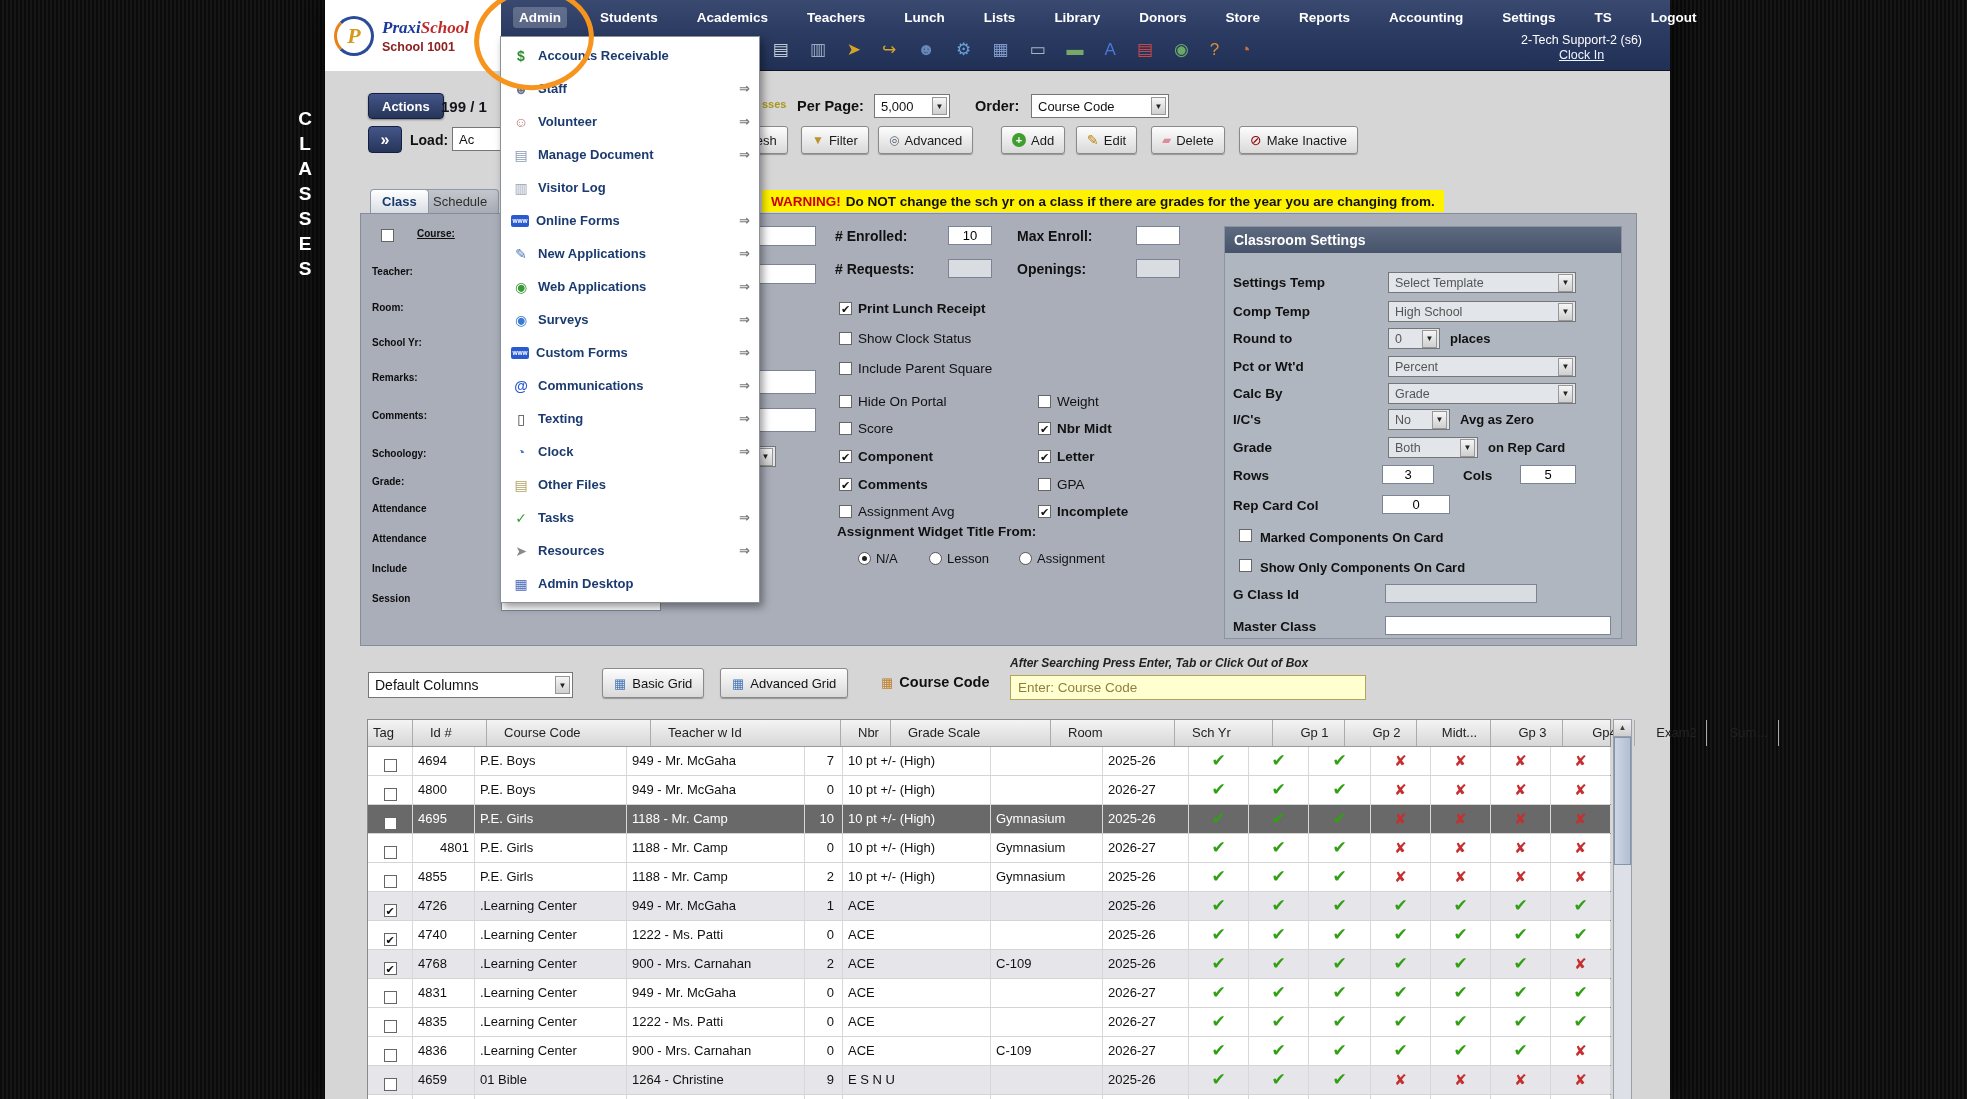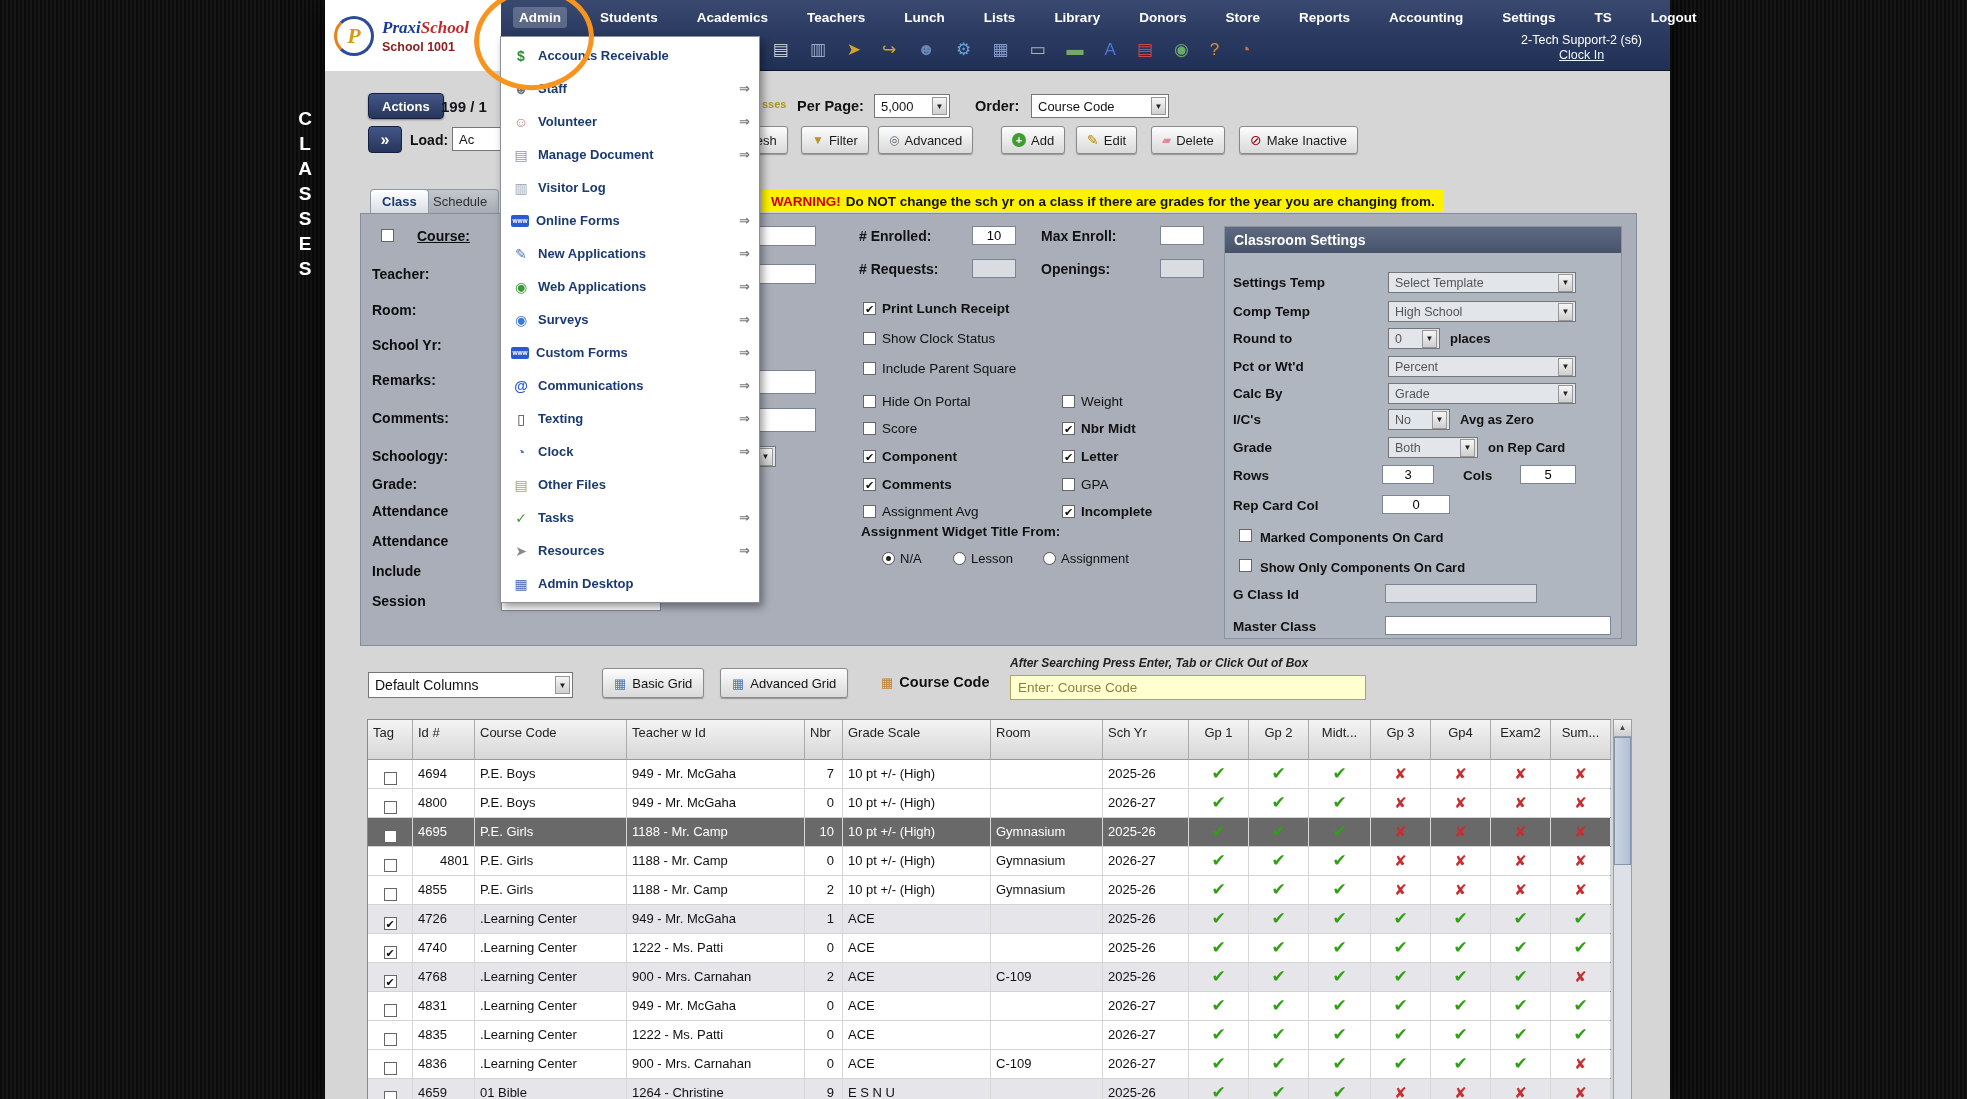--- a/index.html
+++ b/index.html
@@ -85,26 +85,26 @@
     align-items:center;padding:0 9px;font-size:13.5px;font-weight:bold;white-space:nowrap;}
   .warnp{color:#cc0000;margin-right:5px;}
 
   
   .panel{position:absolute;left:35px;top:142px;width:1277px;height:433px;background:#a9aeb9;
     border:1px solid #848d9b;}
   .f-row{position:absolute;left:0;width:470px;height:26px;}
   .f-cb{position:absolute;left:20px;top:1px;}
   .cbx{display:inline-block;width:13px;height:13px;background:#fff;border:1px solid #666;
     font-size:11px;line-height:12px;text-align:center;color:#111;font-weight:bold;cursor:pointer;vertical-align:middle;}
-  .f-lb{position:absolute;top:0;font-size:14px;font-weight:bold;color:#0d0d0d;white-space:nowrap;}
+  .f-lb{position:absolute;top:0;font-size:10px;font-weight:bold;color:#0d0d0d;white-space:nowrap;}
   .f-lb.u{text-decoration:underline;}
   .f-in{position:absolute;left:140px;top:-2px;border:1px solid #7a8494;background:#fff;font-size:13px;padding:0 3px;}
   .f-sel{position:absolute;left:140px;top:-2px;height:21px;}
 
-  .mid{position:absolute;left:498px;top:0;width:390px;height:100%;}
+  .mid{position:absolute;left:474px;top:0;width:390px;height:100%;}
   .mid-line{position:absolute;left:0;width:100%;height:22px;}
   .m-lb{position:absolute;top:2px;font-size:14px;font-weight:bold;white-space:nowrap;}
   .num-in{position:absolute;top:0;height:19px;border:1px solid #7a8494;background:#fff;font-size:13px;text-align:center;}
   .num-in.gray{background:#d9dde2;}
   .mck{position:absolute;height:18px;white-space:nowrap;}
   .mck .cb-lb{font-size:13.5px;margin-left:6px;vertical-align:middle;}
   .mck .cb-lb.b{font-weight:bold;}
   .aw-title{position:absolute;left:2px;top:310px;font-size:13.5px;font-weight:bold;}
   .rad{position:absolute;top:338px;width:13px;height:13px;border:1px solid #555;border-radius:50%;background:#fff;cursor:pointer;}
   .rad.on::after{content:"";position:absolute;left:3px;top:3px;width:5px;height:5px;border-radius:50%;background:#222;}
@@ -130,21 +130,21 @@
     font-size:13px;cursor:pointer;box-shadow:0 1px 1px rgba(0,0,0,.3);white-space:nowrap;}
   .grid-ico{font-size:13px;}
   .cclabel{position:absolute;left:556px;top:603px;font-size:14.5px;font-weight:bold;display:flex;gap:6px;align-items:center;}
   .hint{position:absolute;left:685px;top:585px;font-size:12px;font-weight:bold;font-style:italic;color:#222;}
   .ysearch{position:absolute;left:685px;top:604px;width:356px;height:25px;background:#ffffcf;
     border:1px solid #b1a35a;font-size:13.5px;color:#8f7f3f;padding:0 7px;}
 
   
   .tablewrap{position:absolute;left:42px;top:648px;width:1265px;height:420px;}
   .tgrid{position:absolute;left:0;top:0;width:1244px;border:1px solid #8a8a8a;background:#fff;}
-  .thead{display:flex;background:linear-gradient(#f4f4f4,#d7d7d7);border-bottom:1px solid #9a9a9a;height:40px;}
+  .thead{display:flex;background:linear-gradient(#f4f4f4,#d7d7d7);border-bottom:1px solid #9a9a9a;height:27px;gap:12px;}
   .th{font-size:13px;color:#222;padding:0 5px;line-height:26px;border-right:1px solid #ababab;
     overflow:hidden;white-space:nowrap;flex:0 0 auto;cursor:pointer;}
   .th.c{text-align:center;}
   .trow{display:flex;height:29px;background:#fff;border-bottom:1px solid #d4d4d4;cursor:pointer;}
   .trow.shade{background:#e6e6ea;}
   .trow.sel{background:#696969;color:#fff;}
   .td{font-size:13px;padding:0 5px;line-height:28px;border-right:1px solid #d8d8d8;
     overflow:hidden;white-space:nowrap;flex:0 0 auto;}
   .td.c{text-align:center;padding:0;}
   .td.r{text-align:right;padding-right:8px;}

